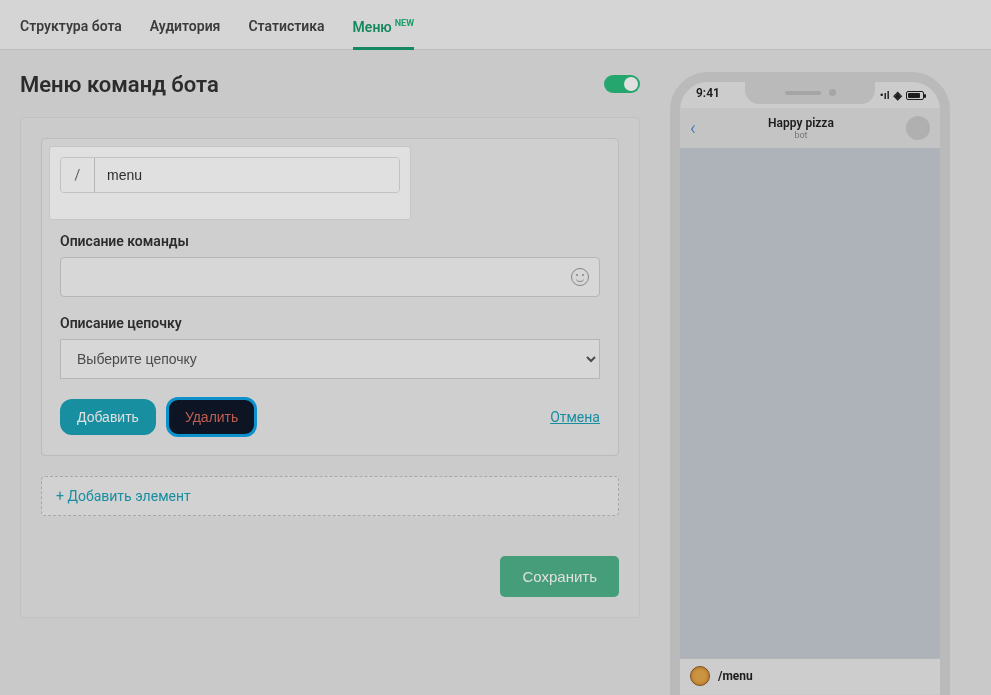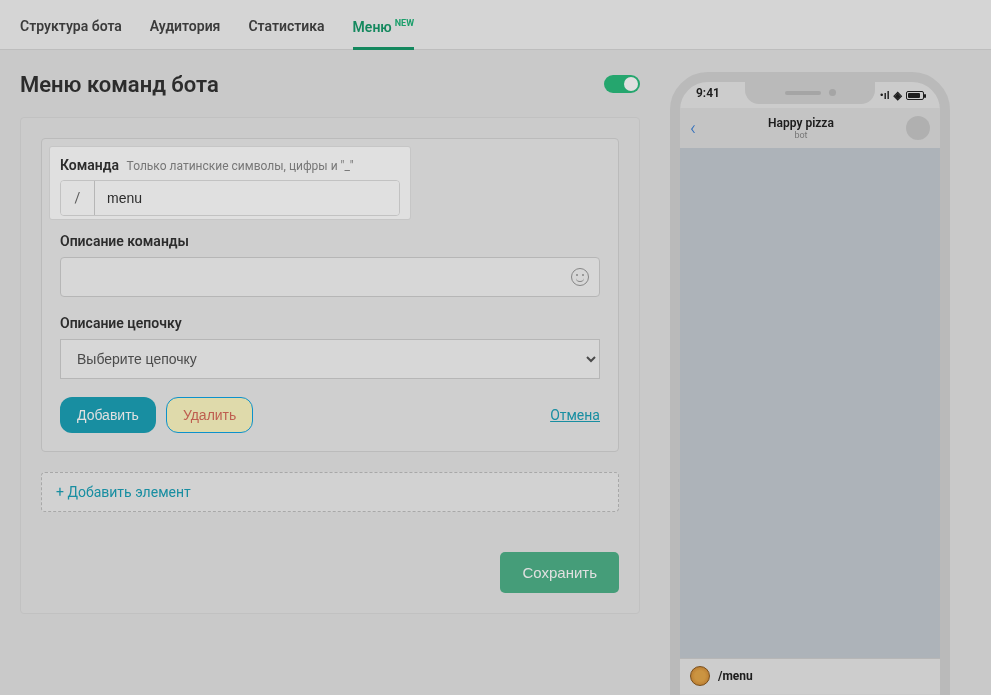--- a/index.html
+++ b/index.html
@@ -222,22 +222,22 @@
       font-size: 14px;
       font-weight: 500;
       cursor: pointer;
       border: 1px solid transparent;
     }
     .btn-primary {
       background: #1ca2b8;
       color: #fff;
     }
     .btn-danger {
-      background: #fef9c3;
-      border: 1px solid #0ea5e9;
+      background: #0f172a;
+      border: 3px solid #0ea5e9;
       color: #d96b5b;
     }
     .link-cancel {
       margin-left: auto;
       color: #1ca2b8;
       font-size: 14px;
       text-decoration: underline;
       cursor: pointer;
     }
     .add-element {
@@ -428,24 +428,20 @@
   <div class="left">
     <div class="heading-row">
       <div class="heading">Меню команд бота</div>
       <div class="toggle"></div>
     </div>
 
     <div class="card">
       <div class="inner-card">
 
         <div class="highlight-box">
-          <div class="label">
-            <span>Команда</span>
-            <span class="hint">Только латинские символы, цифры и "_"</span>
-          </div>
           <div class="input-row">
             <div class="slash-box">/</div>
             <input class="input" value="menu" style="">
           </div>
         </div>
 
         <div class="field-group" style="visibility:hidden;height:58px;"></div>
 
         <div class="field-group">
           <div class="label">Описание команды</div>

